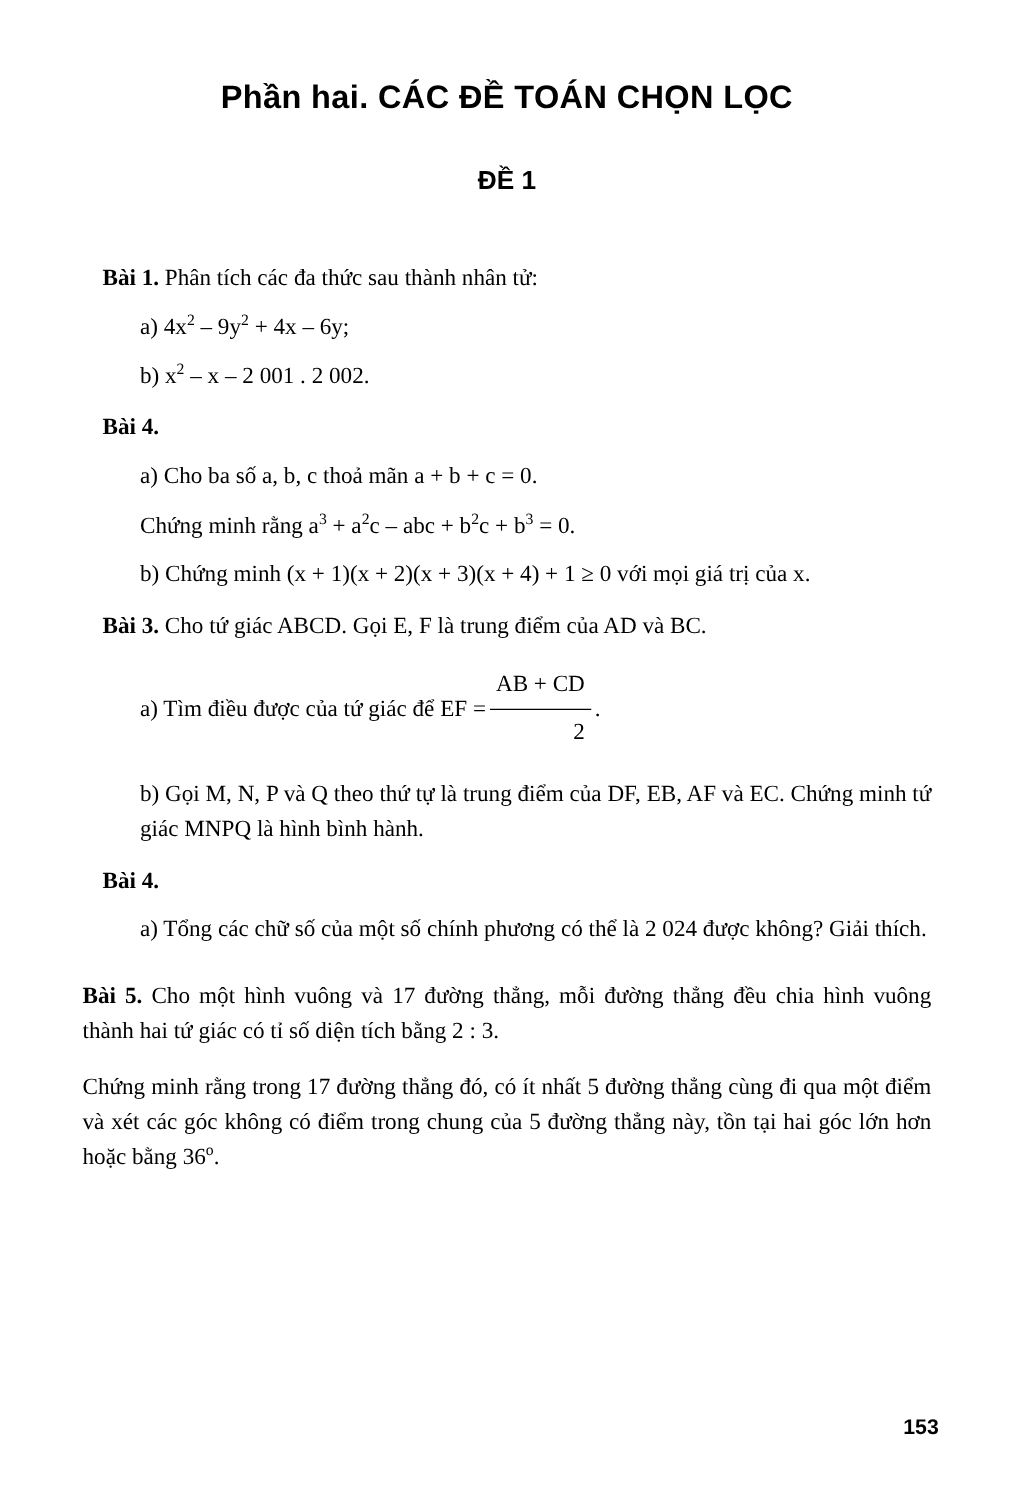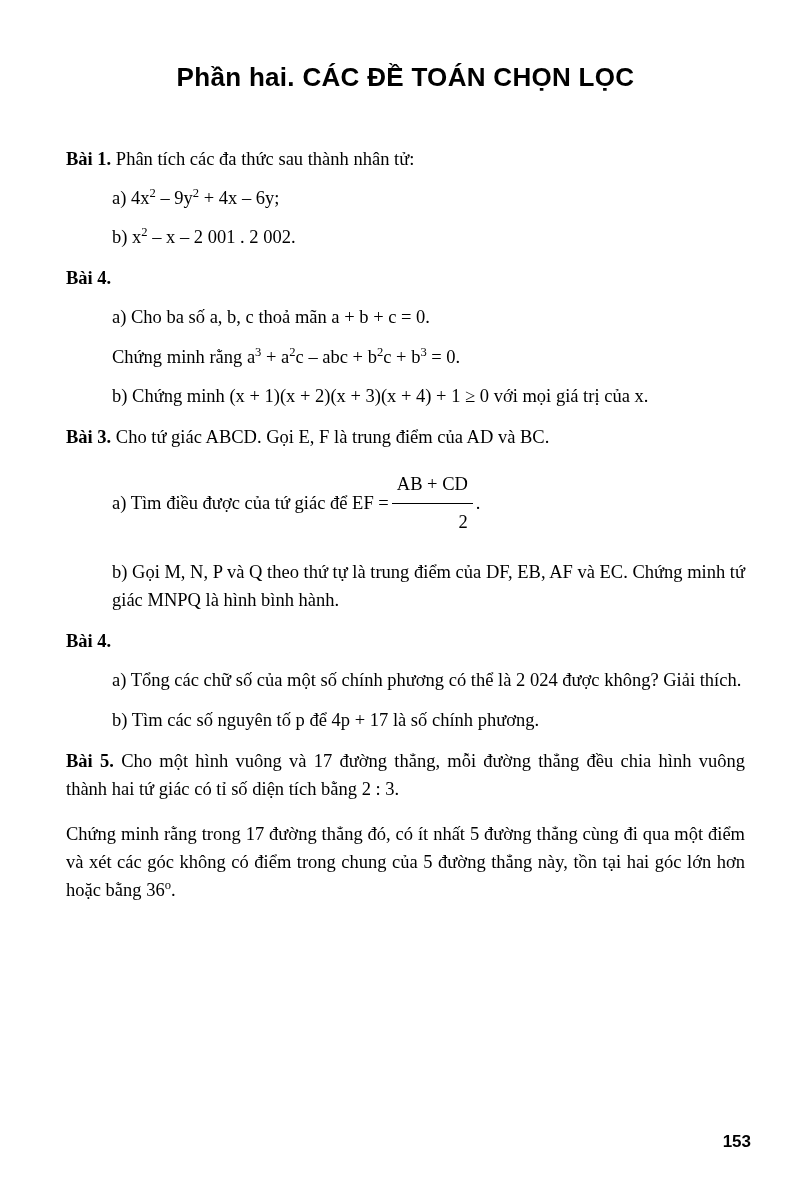--- a/index.html
+++ b/index.html
@@ -46,21 +46,21 @@
   }
   .body-block {
     margin-top: 52px;
     font-size: 18.5px;
     line-height: 1.52;
   }
   .prob {
     margin-bottom: 6px;
   }
   .prob-head {
-    margin: 0 0 4px 0;
+    margin: 0 0 4px 16px;
     text-indent: 0;
   }
   .prob-label {
     font-weight: bold;
     font-family: "Liberation Serif", serif;
   }
   .item {
     margin: 0 0 4px 0;
     padding-left: 46px;
     text-align: left;
@@ -110,20 +110,21 @@
     font-weight: bold;
     font-size: 17px;
   }
 </style>
 </head>
 <body>
 
 <div class="page">
 
   <h1 class="title-part">Phần hai. CÁC ĐỀ TOÁN CHỌN LỌC</h1>
+  <h3 class="title-de">ĐỀ 1</h3>
 
   <div class="body-block">
 
     <div class="prob">
       <p class="prob-head">
         <span class="prob-label">Bài 1.</span>
         <span>Phân tích các đa thức sau thành nhân tử:</span>
       </p>
       <div class="spacer-sm"></div>
       <p class="item">
@@ -185,24 +186,20 @@
       <p class="prob-head">
         <span class="prob-label">Bài 4.</span>
         <span></span>
       </p>
       <div class="spacer-sm"></div>
       <p class="item justify">
         <span>a)</span>
         <span>Tổng các chữ số của một số chính phương có thể là 2 024 được không? Giải thích.</span>
       </p>
       <div class="spacer-sm"></div>
-      <p class="item">
-        <span>b)</span>
-        <span>Tìm các số nguyên tố p để 4p + 17 là số chính phương.</span>
-      </p>
     </div>
 
     <div class="spacer-sm"></div>
 
     <div class="prob">
       <p class="flow">
         <span class="prob-label">Bài 5.</span>
         <span>Cho một hình vuông và 17 đường thẳng, mỗi đường thẳng đều chia hình vuông thành hai tứ giác có tỉ số diện tích bằng 2 : 3.</span>
       </p>
       <div class="spacer-md"></div>

